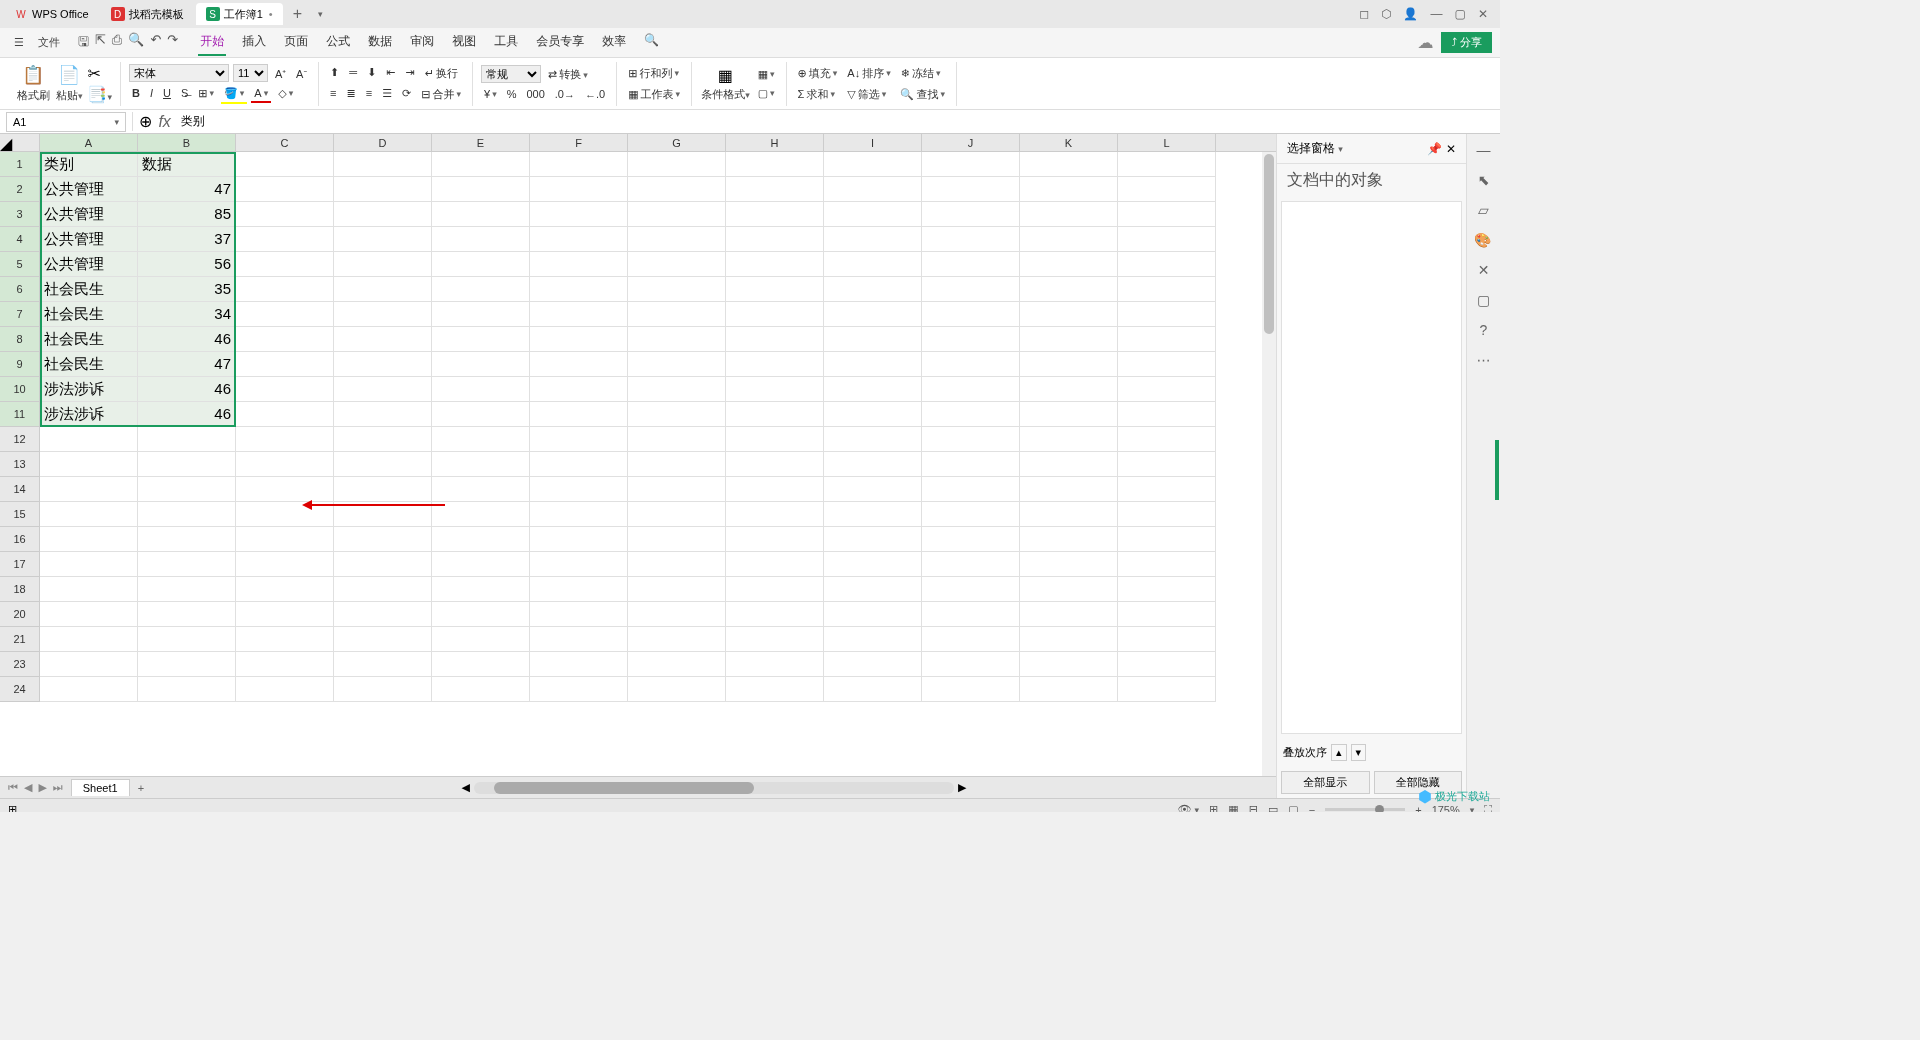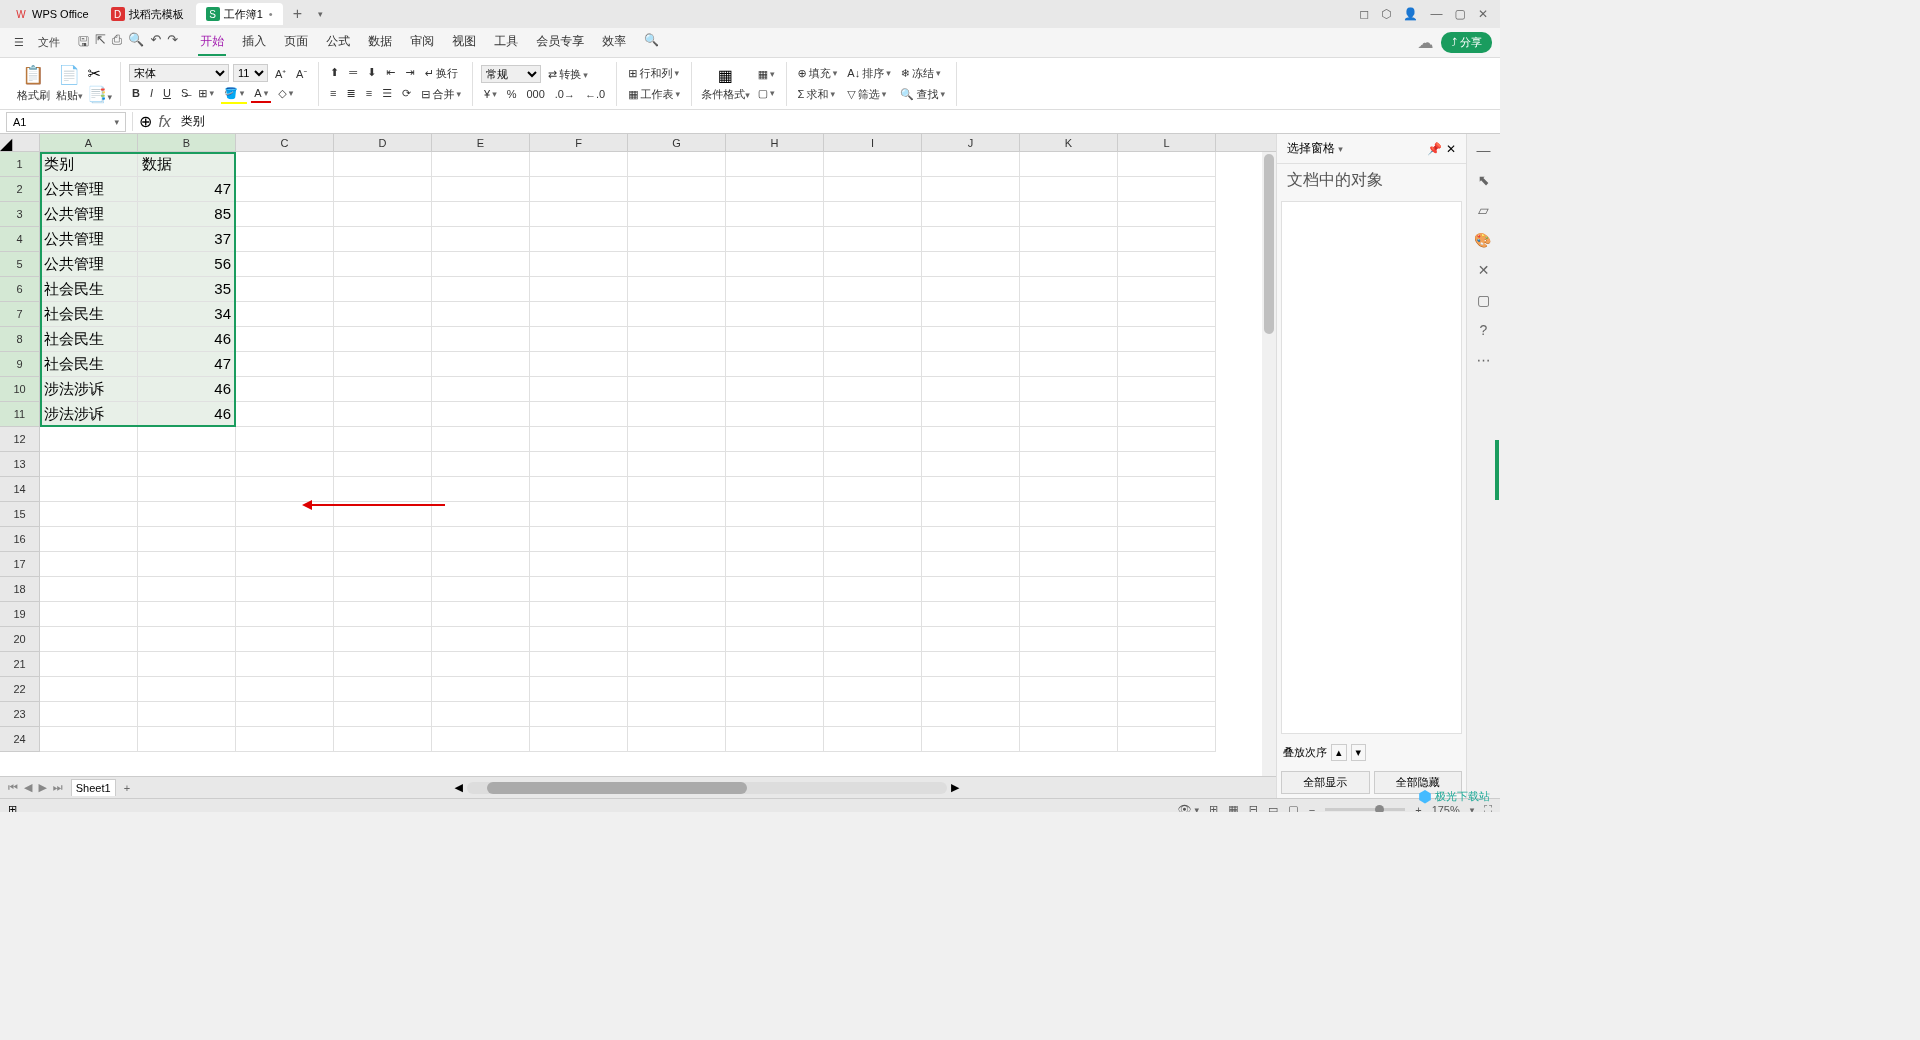--- a/index.html
+++ b/index.html
@@ -18,21 +18,21 @@
 
 .menubar { height: 30px; background: #f5f5f5; display: flex; align-items: center; padding: 0 8px; border-bottom: 1px solid #ddd; }
 .menu-btn { padding: 3px 6px; font-size: 11px; color: #444; cursor: pointer; margin-right: 2px; }
 .menu-btn.file { display: flex; align-items: center; }
 .qat { display: flex; gap: 6px; margin: 0 10px; }
 .qat span { color: #555; cursor: pointer; font-size: 13px; }
 .ribbon-tabs { display: flex; gap: 14px; margin-left: 10px; }
 .ribbon-tab { font-size: 12px; color: #333; cursor: pointer; padding: 4px 2px; }
 .ribbon-tab.active { color: #a21caf; border-bottom: 2px solid #1a9c5e; }
 .menubar-right { margin-left: auto; display: flex; gap: 8px; align-items: center; }
-.share-btn { background: #1a9c5e; color: #fff; padding: 3px 10px; border-radius: 10px; font-size: 11px; }
+.share-btn { background: #1a9c5e; color: #fff; padding: 3px 10px; border-radius: 0; font-size: 11px; }
 
 
 .ribbon { height: 52px; background: #fff; display: flex; align-items: center; padding: 0 8px; border-bottom: 1px solid #ddd; }
 .ribbon-group { display: flex; align-items: center; padding: 0 6px; border-right: 1px solid #e0e0e0; height: 44px; }
 .ribbon-col { display: flex; flex-direction: column; align-items: center; justify-content: center; gap: 2px; margin: 0 3px; }
 .ribbon-col2 { display: flex; flex-direction: column; gap: 2px; margin: 0 2px; }
 .ribbon-row { display: flex; gap: 4px; align-items: flex-start; }
 .ribbon-btn { font-size: 11px; color: #333; cursor: pointer; padding: 2px 3px; display: flex; align-items: center; gap: 2px; }
 .ribbon-btn-lg { font-size: 11px; color: #333; cursor: pointer; text-align: right; }
 .font-select { width: 100px; height: 18px; font-size: 11px; border: 1px solid #ccc; }
@@ -82,21 +82,21 @@
 .panel-btns { display: flex; gap: 4px; padding: 4px; }
 .panel-btn { flex: 1; text-align: center; font-size: 11px; padding: 3px; border: 1px solid #ccc; background: #f0f0f0; }
 
 
 .sidebar { width: 34px; background: #f0f0f0; border-left: 1px solid #ddd; display: flex; flex-direction: column; align-items: center; padding-top: 8px; gap: 14px; }
 .sidebar span { color: #666; cursor: pointer; font-size: 14px; }
 
 
 .sheet-tabs { height: 22px; background: #e8e8e8; display: flex; align-items: center; border-top: 1px solid #ccc; font-size: 11px; }
 .sheet-nav { display: flex; gap: 6px; padding: 0 8px; color: #888; }
-.sheet-tab { padding: 2px 4px; background: #fff; border: 1px solid #ccc; border-bottom: none; }
+.sheet-tab { padding: 2px 11px; background: #fff; border: 1px solid #ccc; border-bottom: none; }
 .sheet-add { padding: 0 8px; color: #666; }
 .hscroll { flex: 1; display: flex; align-items: center; justify-content: center; }
 .hscroll-track { width: 480px; height: 12px; background: #ddd; border-radius: 6px; position: relative; }
 .hscroll-thumb { position: absolute; left: 20px; width: 260px; height: 12px; background: #aaa; border-radius: 6px; }
 
 
 .statusbar { height: 22px; background: #e8e8e8; display: flex; align-items: center; padding: 0 8px; font-size: 11px; border-top: 1px solid #ccc; }
 .status-right { margin-left: auto; display: flex; align-items: center; gap: 10px; color: #555; }
 .zoom-slider { width: 80px; height: 3px; background: #ccc; position: relative; }
 .zoom-thumb { position: absolute; left: 50px; top: -3px; width: 9px; height: 9px; background: #888; border-radius: 50%; }
@@ -573,66 +573,36 @@
             <div class="cell"></div>
             <div class="cell"></div>
             <div class="cell"></div>
             <div class="cell"></div>
             <div class="cell"></div>
             <div class="cell"></div>
             <div class="cell"></div>
             <div class="cell"></div>
           </div>
           <div class="row">
-            <div class="row-h">19</div>
-            <div class="cell"></div>
-            <div class="cell"></div>
-            <div class="cell"></div>
-            <div class="cell"></div>
-            <div class="cell"></div>
-            <div class="cell"></div>
-            <div class="cell"></div>
-            <div class="cell"></div>
-            <div class="cell"></div>
-            <div class="cell"></div>
-            <div class="cell"></div>
-            <div class="cell"></div>
-          </div>
-          <div class="row">
             <div class="row-h">20</div>
             <div class="cell"></div>
             <div class="cell"></div>
             <div class="cell"></div>
             <div class="cell"></div>
             <div class="cell"></div>
             <div class="cell"></div>
             <div class="cell"></div>
             <div class="cell"></div>
             <div class="cell"></div>
             <div class="cell"></div>
             <div class="cell"></div>
             <div class="cell"></div>
           </div>
           <div class="row">
             <div class="row-h">21</div>
-            <div class="cell"></div>
-            <div class="cell"></div>
-            <div class="cell"></div>
-            <div class="cell"></div>
-            <div class="cell"></div>
-            <div class="cell"></div>
-            <div class="cell"></div>
-            <div class="cell"></div>
-            <div class="cell"></div>
-            <div class="cell"></div>
-            <div class="cell"></div>
-            <div class="cell"></div>
-          </div>
-          <div class="row">
-            <div class="row-h">22</div>
             <div class="cell"></div>
             <div class="cell"></div>
             <div class="cell"></div>
             <div class="cell"></div>
             <div class="cell"></div>
             <div class="cell"></div>
             <div class="cell"></div>
             <div class="cell"></div>
             <div class="cell"></div>
             <div class="cell"></div>

